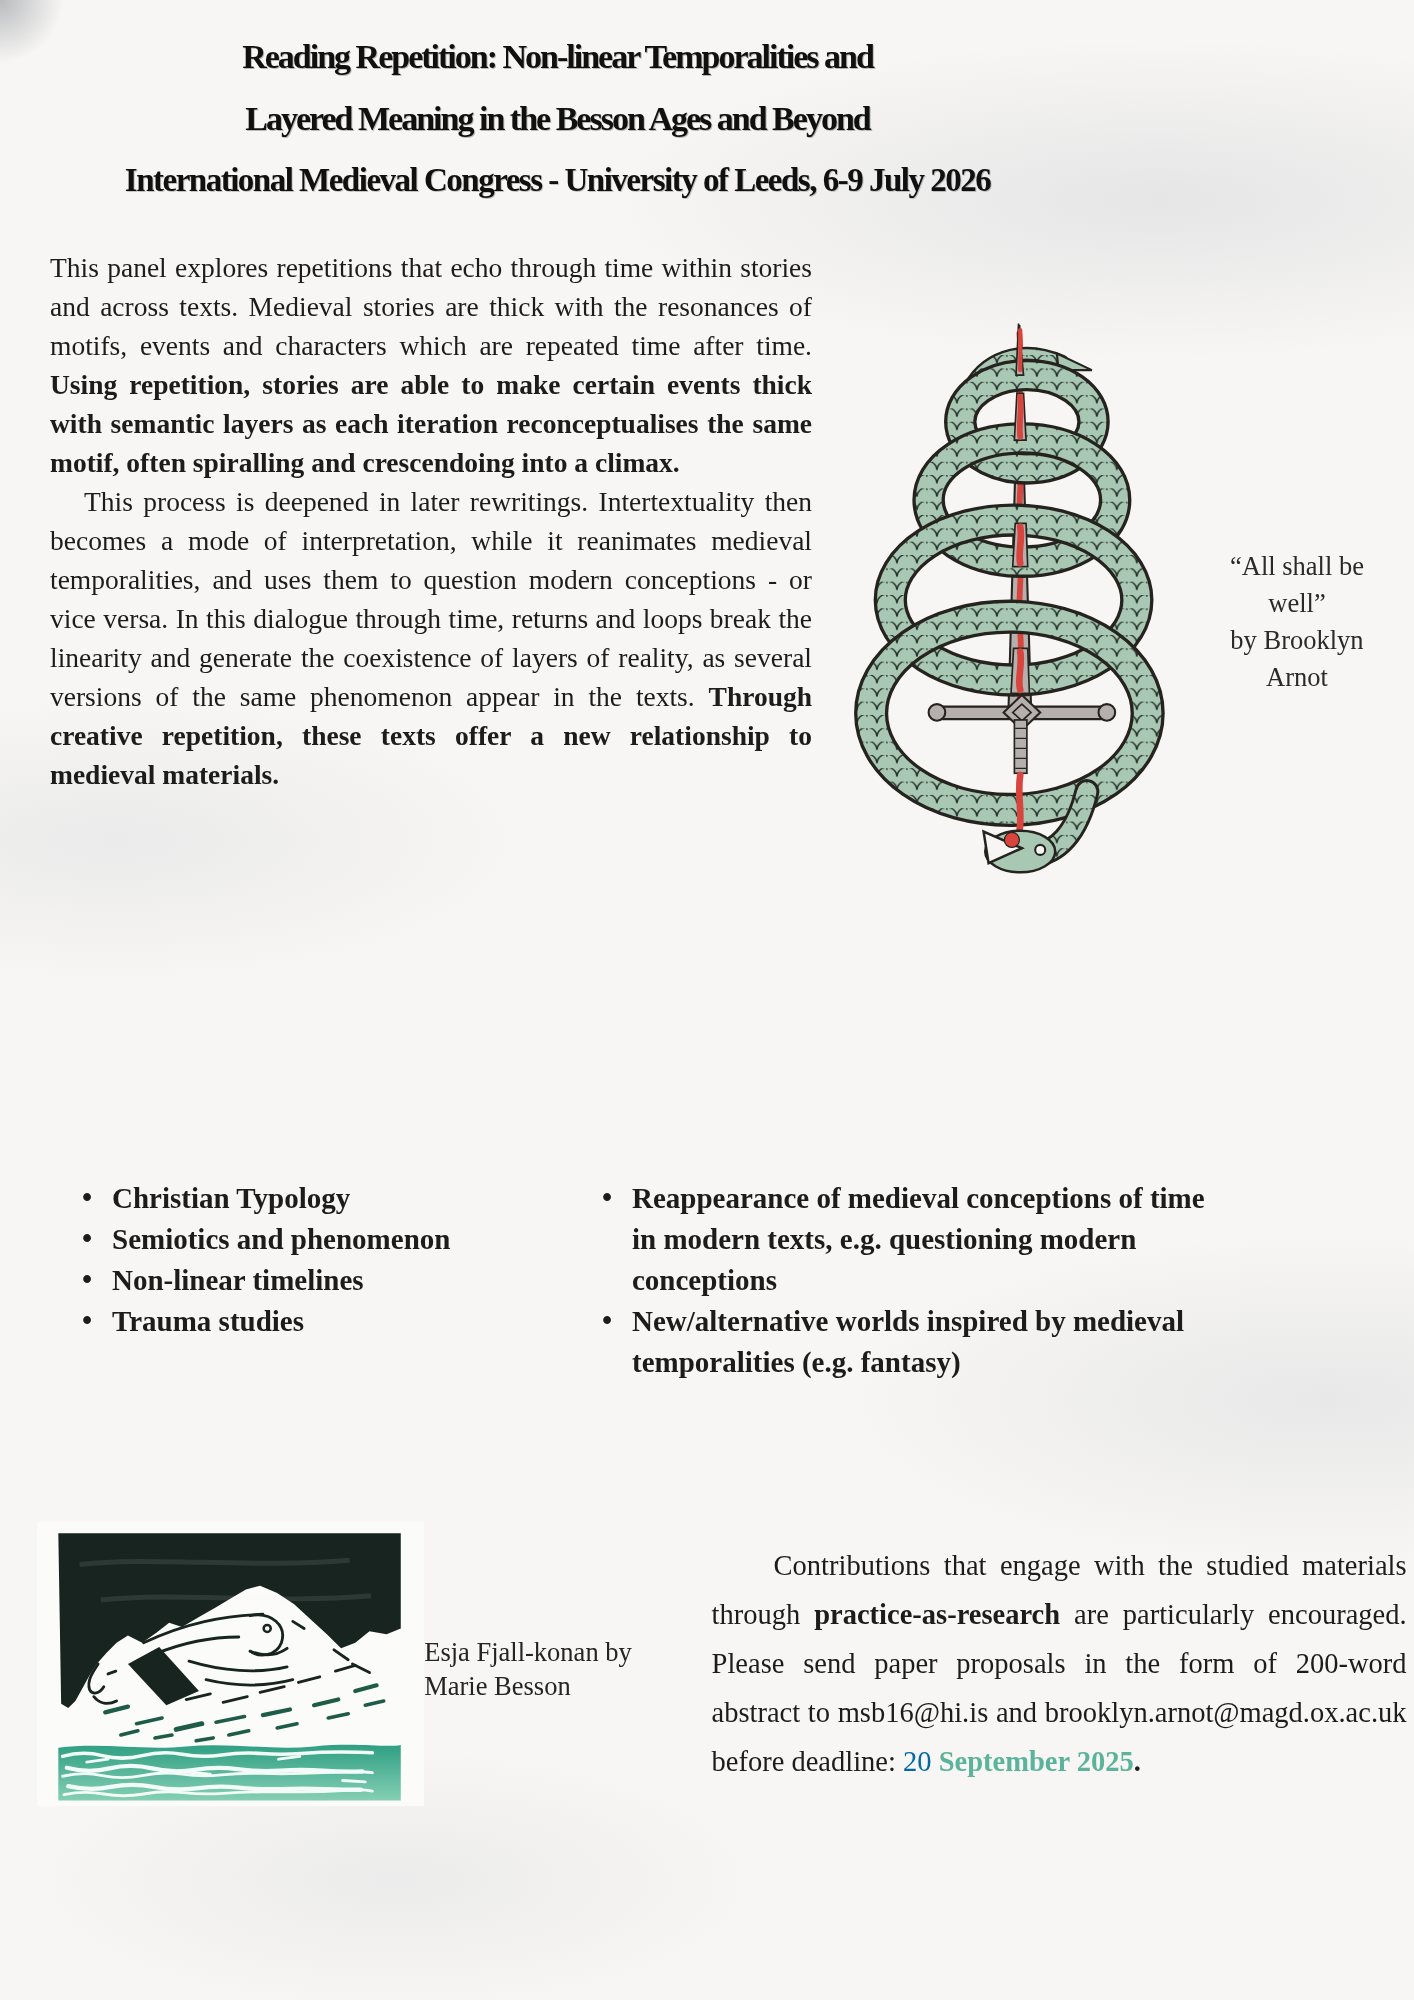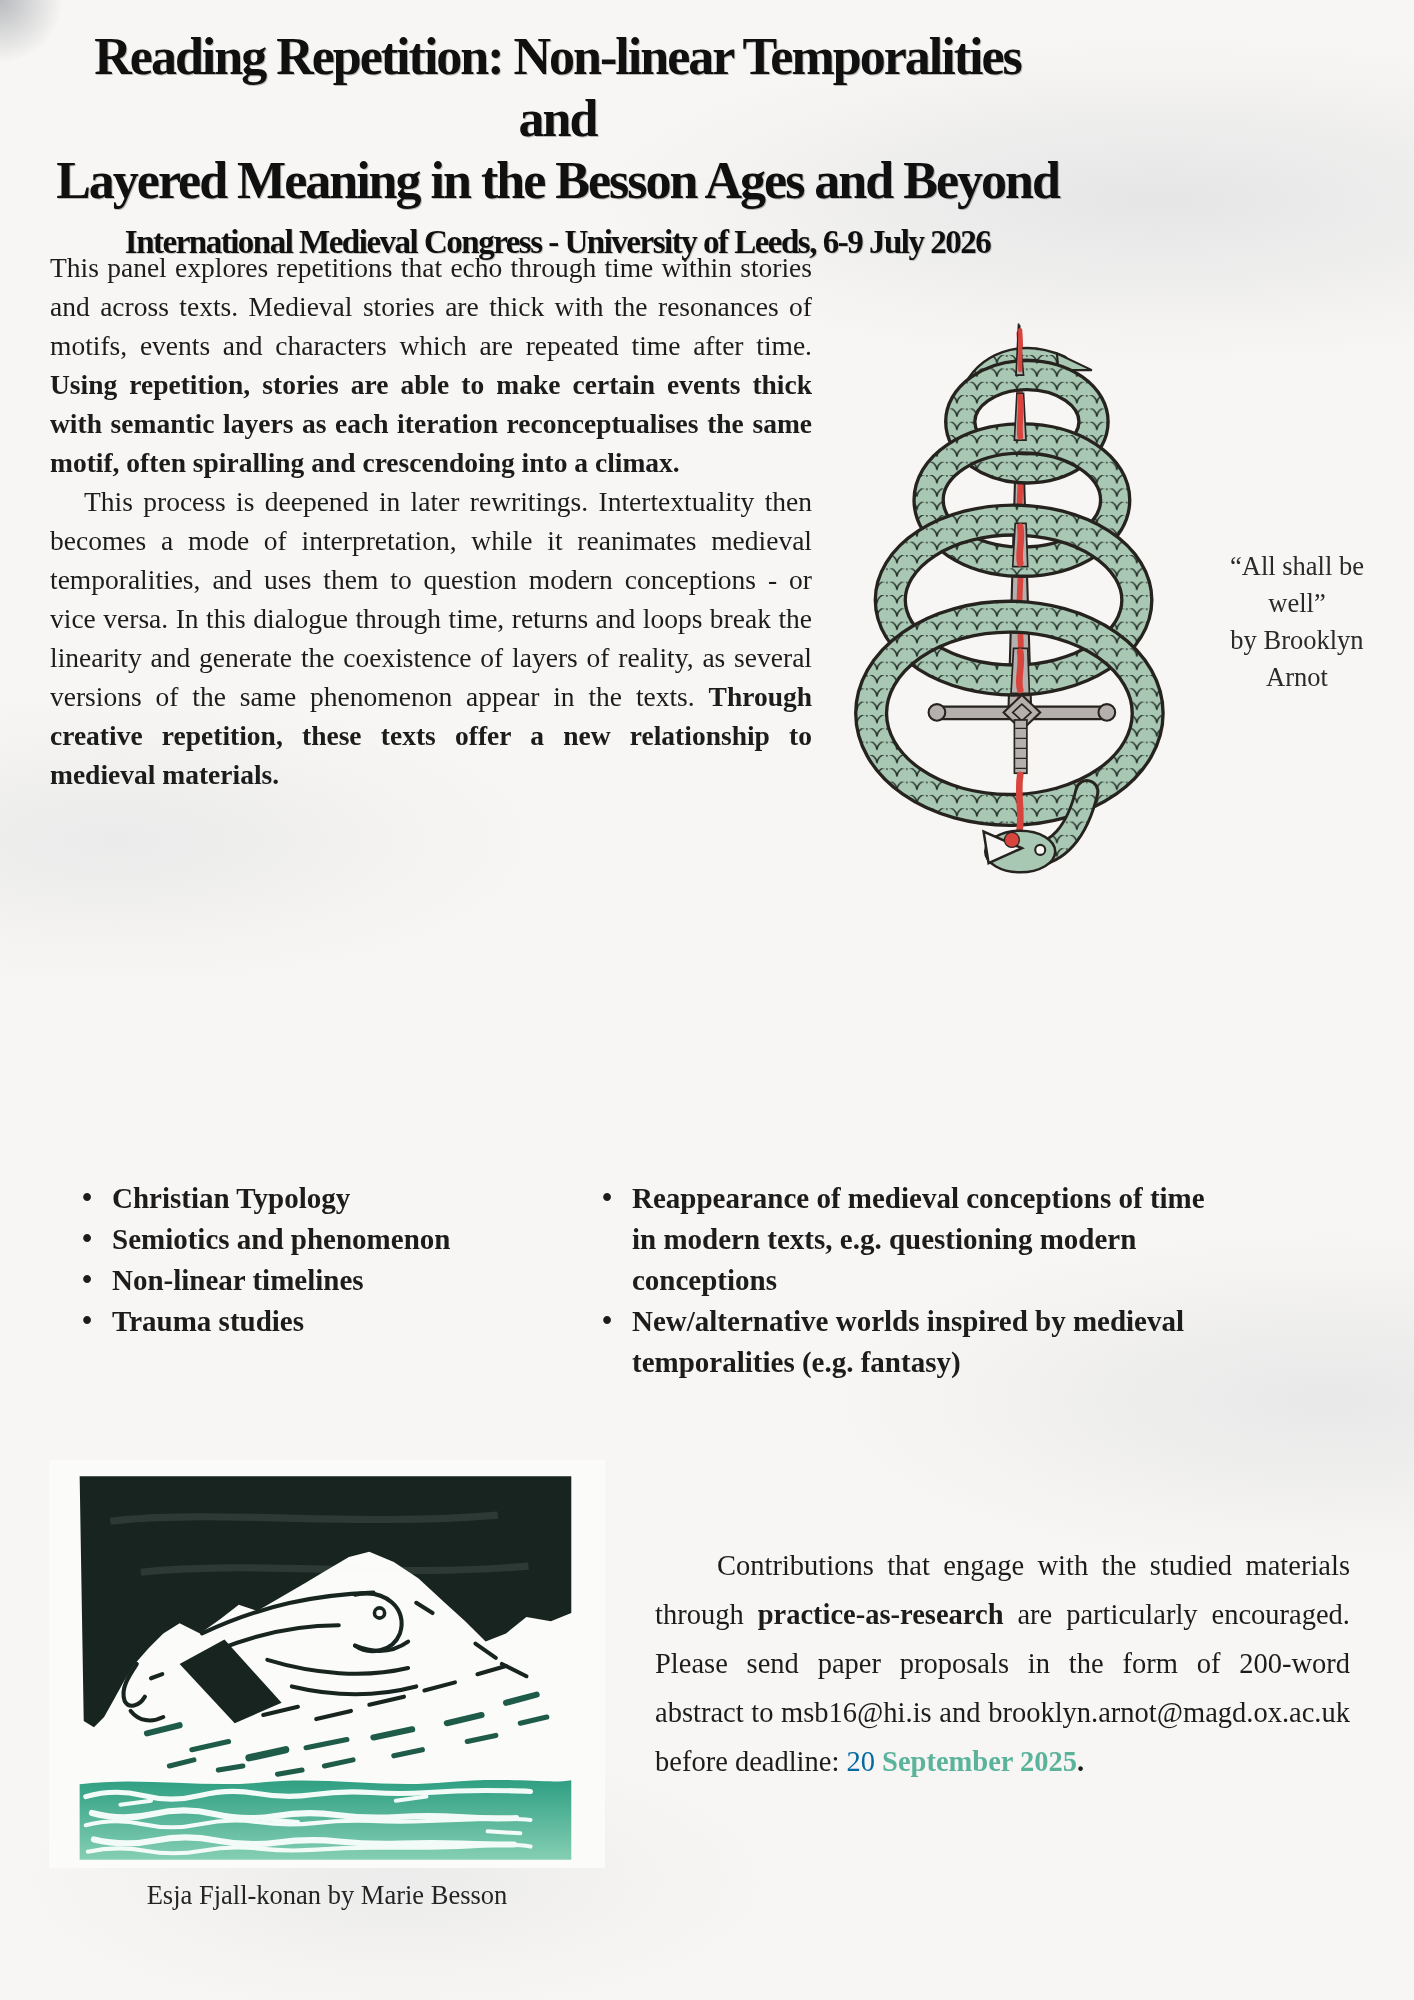--- a/index.html
+++ b/index.html
@@ -9,21 +9,21 @@
     background-color:#f7f6f4;
     background-image:
       radial-gradient(circle 90px at 0% 0%, rgba(110,115,125,.45), rgba(110,115,125,0) 70%),
       radial-gradient(ellipse 900px 260px at 82% 10%, rgba(168,172,182,.22), rgba(168,172,182,0) 62%),
       radial-gradient(ellipse 700px 240px at 8% 42%, rgba(172,176,186,.16), rgba(172,176,186,0) 60%),
       radial-gradient(ellipse 820px 280px at 94% 70%, rgba(165,170,180,.18), rgba(165,170,180,0) 60%),
       radial-gradient(ellipse 620px 220px at 28% 94%, rgba(170,174,184,.14), rgba(170,174,184,0) 60%);
   }
   .header{position:absolute;left:55px;top:26px;width:1005px;text-align:center;}
   .title{
-    font-weight:bold;font-size:52px;line-height:62px;letter-spacing:-2px;color:#101010;
+    font-weight:bold;font-size:34px;line-height:62px;letter-spacing:-2px;color:#101010;
     text-shadow:1px 1px 0 rgba(0,0,0,.25);
   }
   .subtitle{
     font-weight:bold;font-size:33px;line-height:44px;letter-spacing:-1.5px;color:#101010;
     margin-top:8px;text-shadow:1px 1px 0 rgba(0,0,0,.2);
   }
   .main{position:absolute;left:50px;top:248px;width:1314px;display:flex;}
   .col-left{width:762px;flex:0 0 762px;}
   .para{font-size:27.5px;line-height:39px;text-align:justify;margin:0;}
   .para.indent{text-indent:34px;}
@@ -33,21 +33,21 @@
   .fig-caption{font-size:26.5px;line-height:37px;text-align:center;color:#2a2a2a;margin-top:14px;}
   .topics{position:absolute;left:50px;top:1178px;width:1314px;}
   .topics-lead{font-size:28.5px;line-height:38px;margin:0 0 26px 0;}
   .lists{display:flex;}
   .blist{list-style:none;margin:0;padding:0;}
   .blist.left{flex:0 0 520px;padding-left:26px;}
   .blist.right{flex:0 0 640px;}
   .bitem{font-weight:bold;font-size:29px;line-height:41px;position:relative;padding-left:36px;}
   .bitem::before{content:"\2022";position:absolute;left:6px;top:-1px;font-size:29px;}
   .bottom{position:absolute;left:37px;top:1460px;width:1330px;display:flex;}
-  .fig-left{flex:0 0 580px;display:flex;flex-direction:column;align-items:center;}
+  .fig-left{flex:0 0 580px;display:flex;align-items:center;}
   .linocut-svg{width:560px;height:408px;display:block;}
   .linocut-caption{font-size:26.5px;line-height:34px;margin-top:10px;color:#242424;}
   .cta{flex:0 0 695px;margin-left:38px;padding-top:52px;font-size:28.5px;line-height:49px;
        text-align:justify;text-indent:62px;}
   .cta b{font-weight:bold;}
   .deadline{color:#0369a1;}
   .deadline-bold{color:#5cb39b;font-weight:bold;}
   .period{font-weight:bold;color:#1c1c1c;}
 </style>
 </head>

